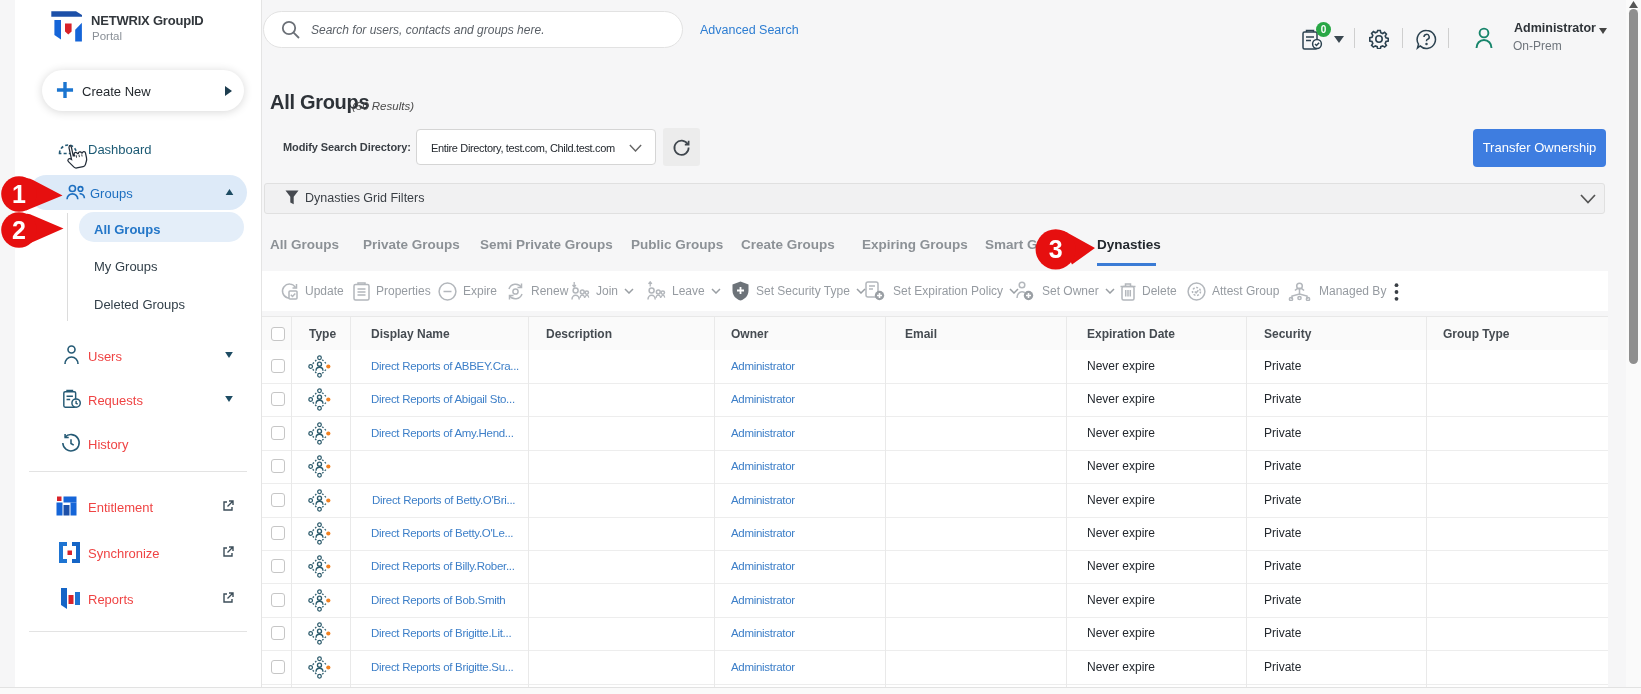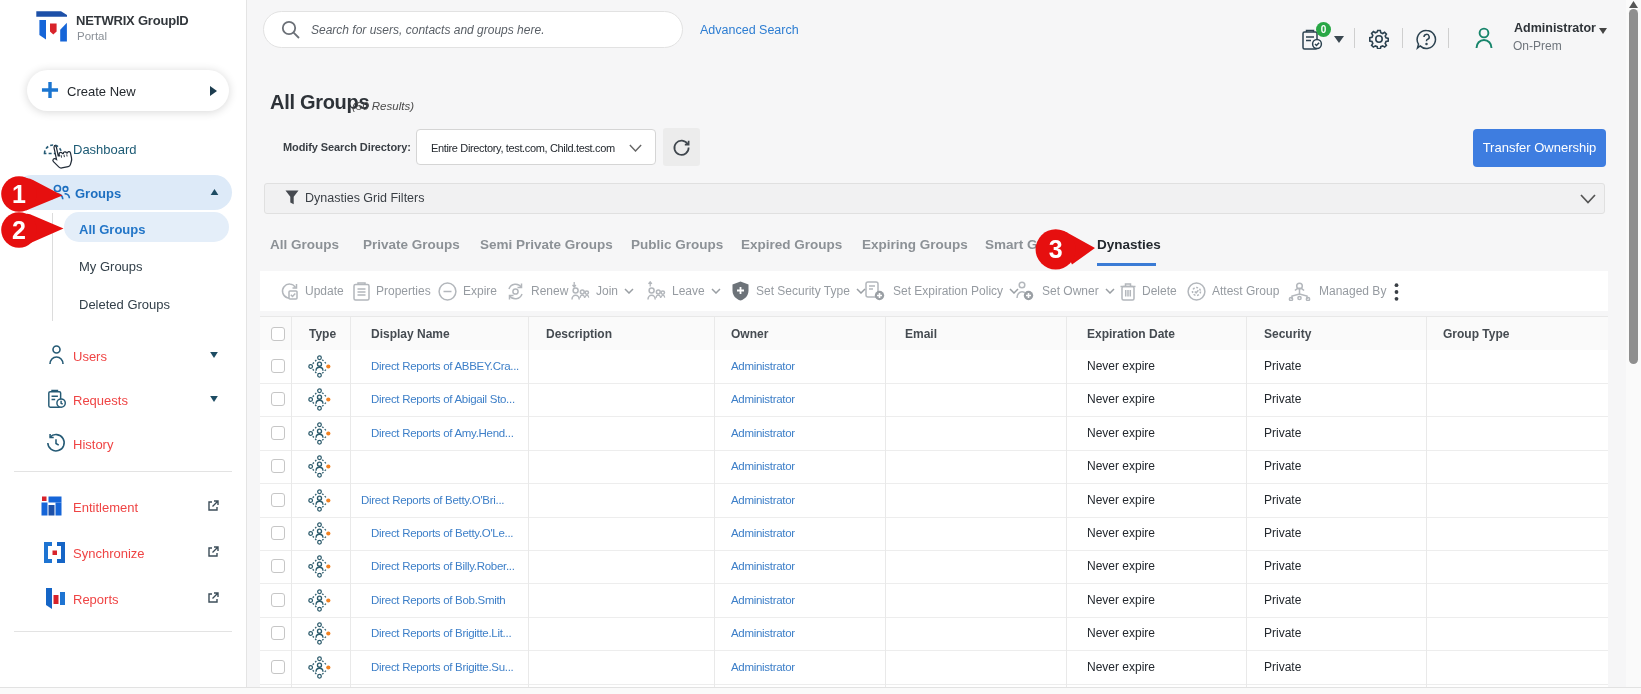--- a/index.html
+++ b/index.html
@@ -1,21 +1,21 @@
 <!DOCTYPE html>
 <html><head>
 <meta charset="utf-8">
 <style>
 * { margin:0; padding:0; box-sizing:border-box; }
 html,body { width:1641px; height:694px; overflow:hidden; font-family:"Liberation Sans", sans-serif; }
 body { background:#f6f6f7; position:relative; }
 .abs { position:absolute; }
 
 
-#sidebar { position:absolute; left:0; top:0; width:247px; height:687px; background:#fff; border-right:1px solid #e4e4e4; z-index:5; }
+#sidebar { position:absolute; left:15px; top:0; width:247px; height:687px; background:#fff; border-right:1px solid #e4e4e4; z-index:5; }
 .navtext { font-size:13px; color:#ef4444; }
 .pill1 { position:absolute; left:14px; top:175px; width:218px; height:35px; border-radius:17.5px; background:#ddeaf8; }
 .pill2 { position:absolute; left:64px; top:212px; width:165px; height:30px; border-radius:15px; background:#e4eef9; }
 
 
 #search { position:absolute; left:263px; top:11px; width:420px; height:37px; background:#fff; border:1px solid #e2e2e2; border-radius:19px; }
 
 
 #transfer { position:absolute; left:1473px; top:129px; width:133px; height:38px; background:#3e7de0; border-radius:4px; color:#fff; font-size:13px; text-align:center; line-height:38px; }
 
@@ -79,21 +79,21 @@
     </g>
   </svg>
 
   <div class="pill1"></div>
   <svg class="abs" style="left:50px;top:184px" width="22" height="17" viewBox="0 0 24 19" fill="none" stroke="#1d6fc0" stroke-width="1.8">
       <circle cx="8" cy="5" r="3.4"></circle>
       <path d="M2 17c0-3.3 2.7-6 6-6s6 2.7 6 6"></path>
       <circle cx="17" cy="5.5" r="2.6"></circle>
       <path d="M16 10.7c2.9 0 5.4 2.3 5.4 5.3"></path>
     </svg>
-  <div class="abs" style="left:75px;top:186px;font-size:13px;font-weight:bold;color:#1d6fc0;">Groups</div>
+  <div class="abs" style="left:75px;top:186px;font-size:13px;font-weight:normal;color:#1d6fc0;">Groups</div>
   <svg class="abs" style="left:210px;top:189px" width="9" height="6" viewBox="0 0 9 7">
       <polygon points="4.5,0 9,7 0,7" fill="#1d4c63"></polygon>
     </svg>
 
   <div class="pill2"></div>
   <div class="abs" style="left:79px;top:222px;font-size:13px;font-weight:bold;color:#2376c8;">All Groups</div>
   <div class="abs" style="left:52px;top:213px;width:1px;height:108px;background:#dcdcdc;"></div>
   <div class="abs navtext" style="left:79px;top:259px;color:#33404a;">My Groups</div>
   <div class="abs navtext" style="left:79px;top:297px;color:#33404a;">Deleted Groups</div>
 
@@ -224,21 +224,21 @@
   </svg>
 <div class="abs" style="left:305px;top:191px;font-size:12.5px;color:#3a3f45;">Dynasties Grid Filters</div>
 <svg class="abs" style="left:1580px;top:194px" width="16" height="10" viewBox="0 0 16 10" fill="none" stroke="#555" stroke-width="1.7">
     <path d="M1 1l7 7.5L15 1"></path>
   </svg>
 
 <div class="abs" style="left:270px;top:237px;font-size:13.5px;font-weight:bold;color:#8c9196;">All Groups</div>
 <div class="abs" style="left:363px;top:237px;font-size:13.5px;font-weight:bold;color:#8c9196;">Private Groups</div>
 <div class="abs" style="left:480px;top:237px;font-size:13.5px;font-weight:bold;color:#8c9196;">Semi Private Groups</div>
 <div class="abs" style="left:631px;top:237px;font-size:13.5px;font-weight:bold;color:#8c9196;">Public Groups</div>
-<div class="abs" style="left:741px;top:237px;font-size:13.5px;font-weight:bold;color:#8c9196;">Expired Groups</div>
+<div class="abs" style="left:741px;top:237px;font-size:13.5px;font-weight:bold;color:#8c9196;">Create Groups</div>
 <div class="abs" style="left:862px;top:237px;font-size:13.5px;font-weight:bold;color:#8c9196;">Expiring Groups</div>
 <div class="abs" style="left:985px;top:237px;font-size:13.5px;font-weight:bold;color:#8c9196;">Smart Groups</div>
 <div class="abs" style="left:1097px;top:237px;font-size:13.5px;font-weight:bold;color:#23282e;">Dynasties</div>
 <div class="abs" style="left:1097px;top:263px;width:59px;height:3px;background:#3a7bd5;"></div>
 
 <div id="toolbar">
     <div class="titem" style="left:20px">
       <svg width="19" height="19" viewBox="0 0 19 19" fill="none" stroke="#b3b7bc" stroke-width="1.5">
         <path d="M15.5 5.5A7 7 0 1 0 16.5 9"></path>
         <path d="M16.5 2v4h-4"></path>
@@ -454,21 +454,21 @@
       <div class="cb"></div>
       <div class="abs" style="left:48px;top:5px;"><svg width="23" height="23" viewBox="0 0 24 24" fill="none">
           <circle cx="12" cy="2.8" r="1.9" stroke="#2b5a6b" stroke-width="1.3"></circle>
           <circle cx="2.8" cy="12" r="1.9" stroke="#2b5a6b" stroke-width="1.3"></circle>
           <circle cx="12" cy="21.2" r="1.9" stroke="#2b5a6b" stroke-width="1.3"></circle>
           <circle cx="21.2" cy="12" r="2.2" fill="#f08223"></circle>
           <path d="M4.9 9.1L9.1 4.9M14.9 4.9L19.1 9.1M4.9 14.9L9.1 19.1M14.9 19.1L19.1 14.9" stroke="#2b5a6b" stroke-width="1.3" stroke-dasharray="1.8 1.8"></path>
           <circle cx="12" cy="9.6" r="2.1" stroke="#2b5a6b" stroke-width="1.4"></circle>
           <path d="M8.4 16.4c0-2 1.5-3.6 3.6-3.6s3.6 1.6 3.6 3.6" stroke="#2b5a6b" stroke-width="1.4"></path>
         </svg></div>
-      <div class="cell link" style="left:101px;text-align:center;">Direct Reports of Betty.O'Bri...</div>
+      <div class="cell link" style="left:112px;text-align:center;">Direct Reports of Betty.O'Bri...</div>
       <div class="cell link" style="left:471px;">Administrator</div>
       <div class="cell" style="left:827px;font-size:12px;color:#23282e;">Never expire</div>
       <div class="cell" style="left:1004px;font-size:12px;color:#23282e;">Private</div>
     </div>
     <div class="row" style="top:167px">
       <div class="cb"></div>
       <div class="abs" style="left:48px;top:5px;"><svg width="23" height="23" viewBox="0 0 24 24" fill="none">
           <circle cx="12" cy="2.8" r="1.9" stroke="#2b5a6b" stroke-width="1.3"></circle>
           <circle cx="2.8" cy="12" r="1.9" stroke="#2b5a6b" stroke-width="1.3"></circle>
           <circle cx="12" cy="21.2" r="1.9" stroke="#2b5a6b" stroke-width="1.3"></circle>

